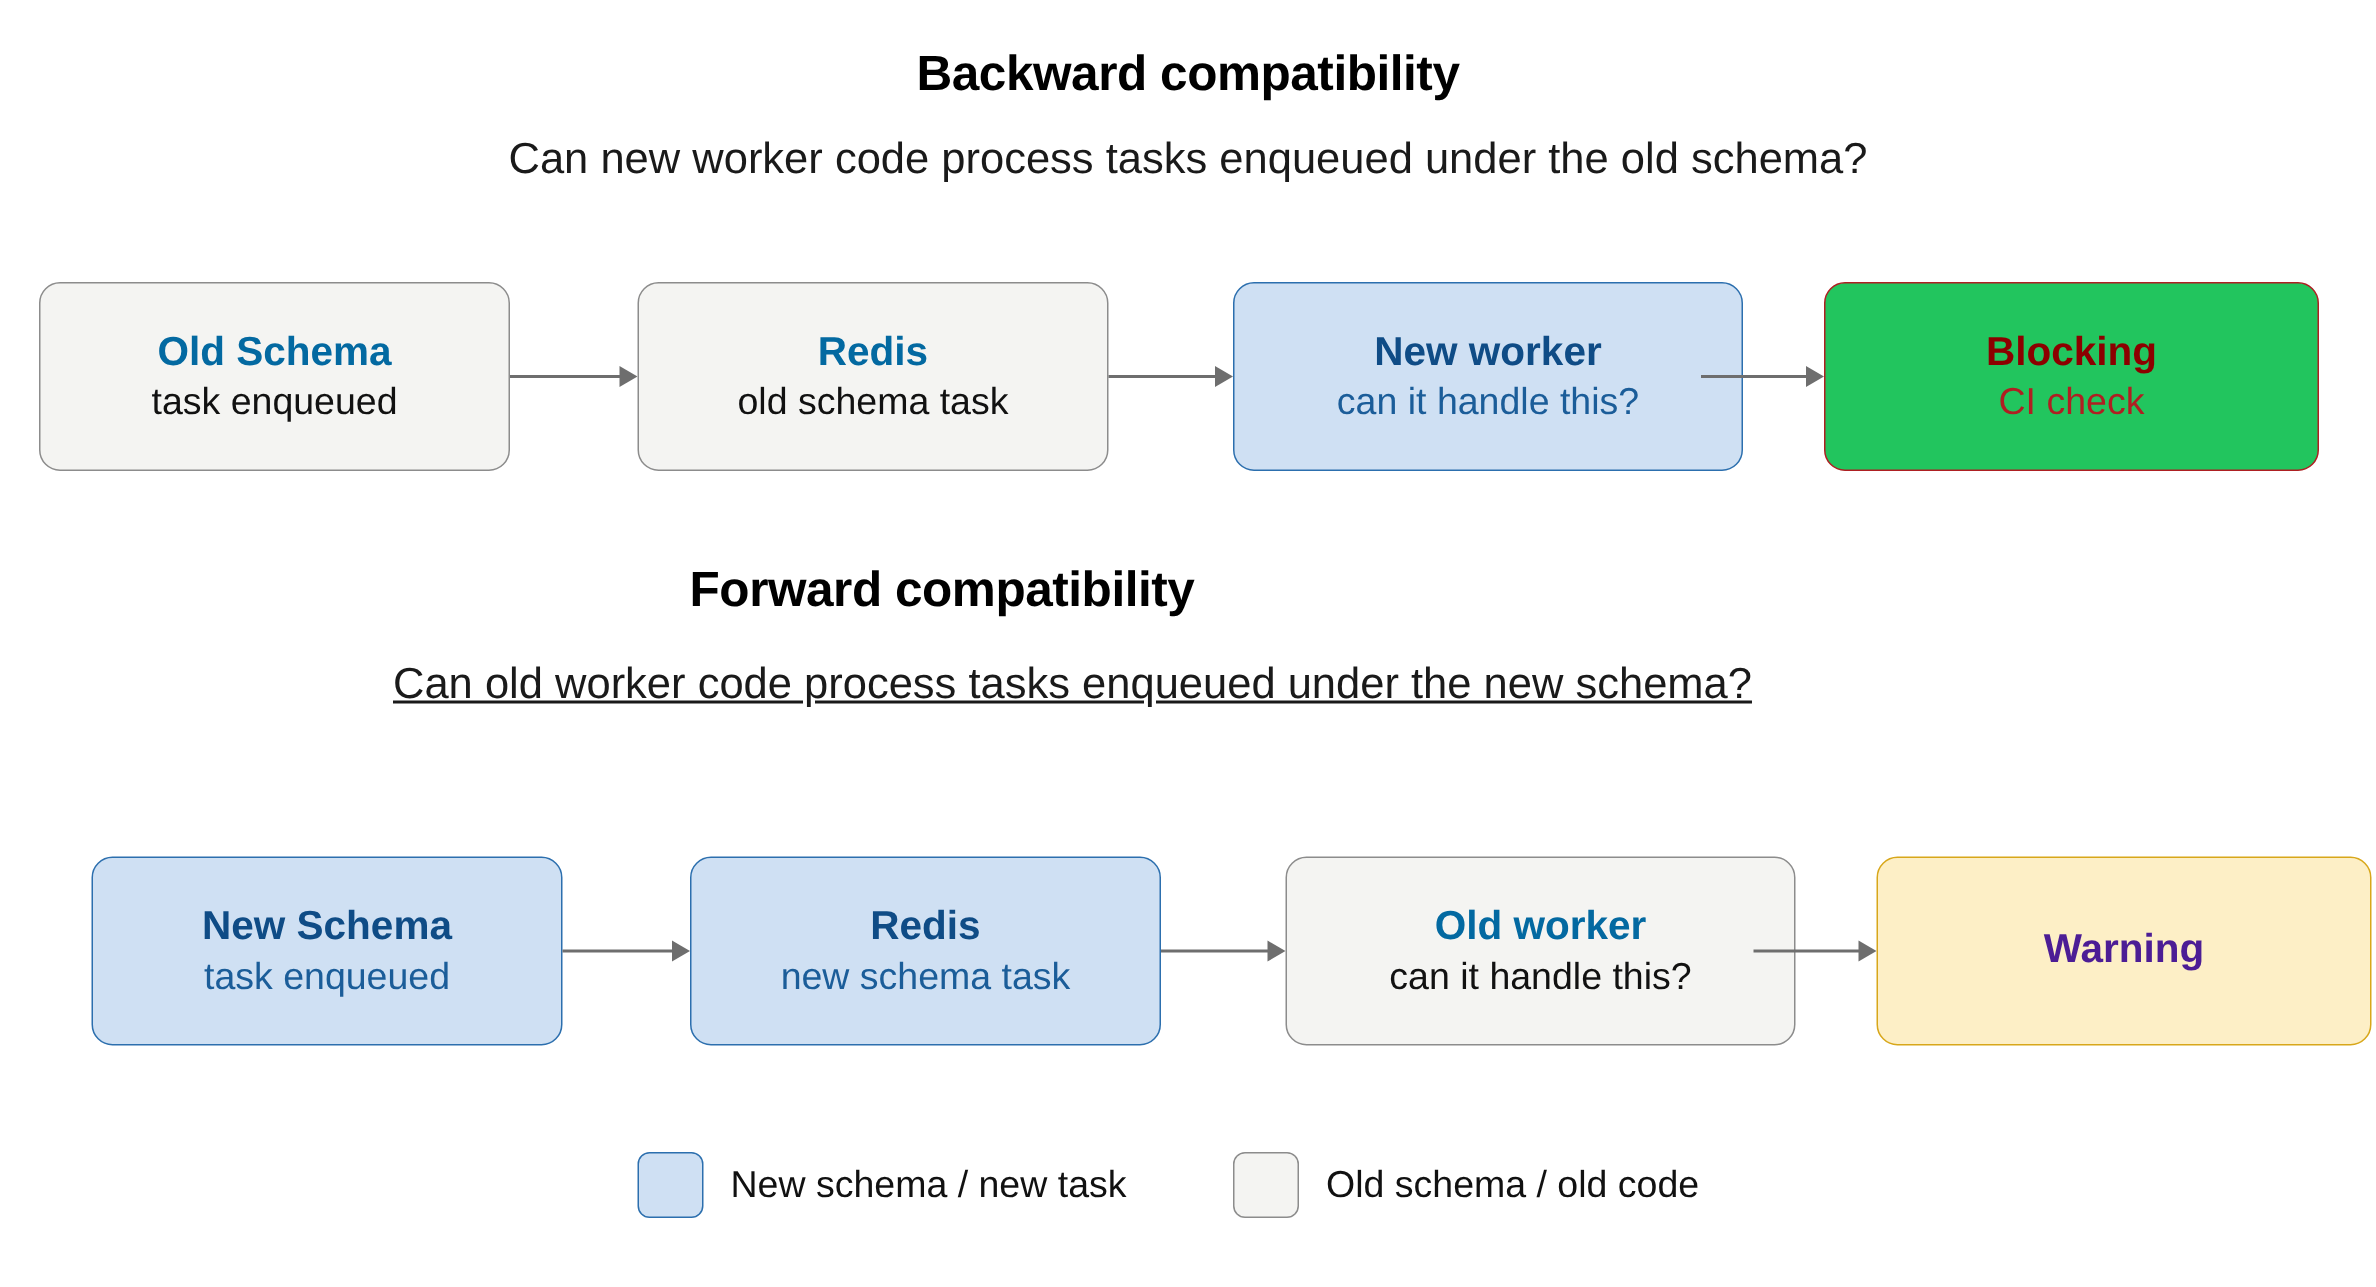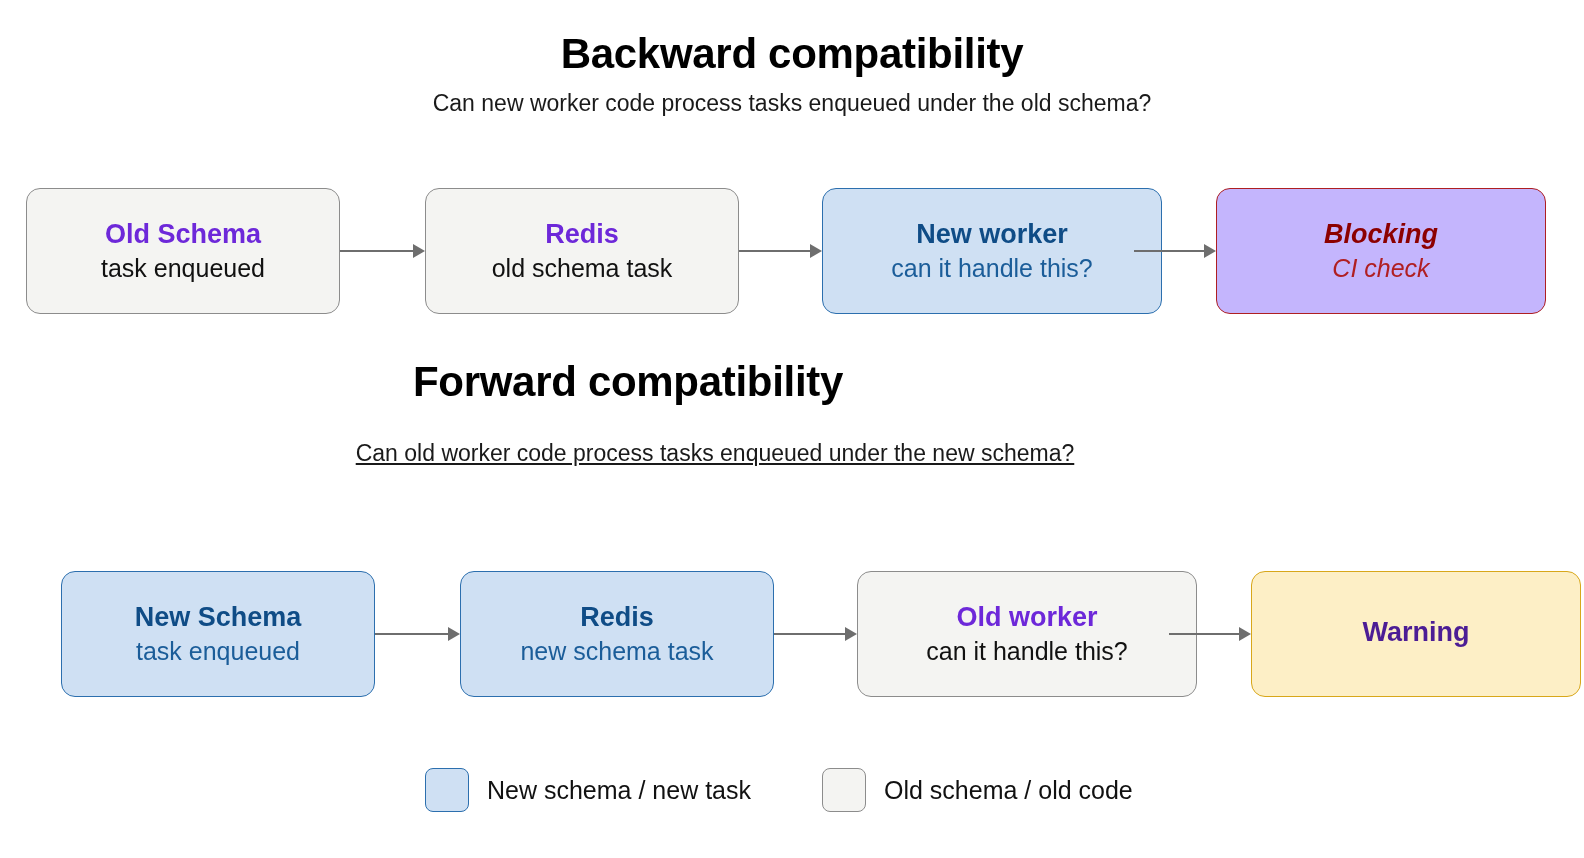--- a/index.html
+++ b/index.html
@@ -11,38 +11,38 @@
     height: 858px;
     background: #ffffff;
     font-family: "Liberation Sans", sans-serif;
     color: #111111;
     overflow: hidden;
     position: relative;
   }
 
   .section-title {
     text-align: center;
-    font-size: 42px;
+    font-size: 33px;
     font-weight: bold;
     letter-spacing: -0.3px;
     color: #000000;
   }
   .section-sub {
     text-align: center;
-    font-size: 23px;
+    font-size: 29px;
     font-weight: normal;
     color: #1a1a1a;
   }
 
   
   #backward-title   { position: absolute; left: 0; top: 30px;  width: 1584px; }
   #backward-sub     { position: absolute; left: 0; top: 90px;  width: 1584px; }
 
   
-  #forward-title    { position: absolute; left: 0; top: 358px; width: 1256px; }
+  #forward-title    { position: absolute; left: 0; top: 374px; width: 1256px; }
   #forward-sub      { position: absolute; left: 0; top: 440px; width: 1430px; text-decoration: underline; }
 
   
   .flow-row {
     position: absolute;
     left: 0;
     width: 1584px;
     height: 128px;
   }
   #row-backward { top: 188px; }
@@ -67,28 +67,28 @@
     font-weight: bold;
     margin-bottom: 3px;
   }
   .node .n-sub {
     font-size: 25px;
     font-weight: normal;
   }
 
   
   .node.v-grey   { background: #f4f4f2; border-color: #8c8c8c; }
-  .node.v-grey .n-title { color: #6d28d9; }
+  .node.v-grey .n-title { color: #0369a1; }
   .node.v-grey .n-sub   { color: #111111; }
 
   .node.v-blue   { background: #cfe0f3; border-color: #2c6fae; }
   .node.v-blue .n-title { color: #0f4c86; }
   .node.v-blue .n-sub   { color: #1b5d99; }
 
-  .node.v-red    { background: #c4b5fd; border-color: #ae1f22; font-style: italic; }
+  .node.v-red    { background: #22c55e; border-color: #ae1f22; }
   .node.v-red .n-title { color: #8c0000; }
   .node.v-red .n-sub   { color: #b01f22; }
 
   .node.v-yellow { background: #fdefc6; border-color: #d8a71a; }
   .node.v-yellow .n-title { color: #4c1d95; }
 
   
   .col-0 { left: 26px;   width: 314px; }
   .col-1 { left: 425px;  width: 314px; }
   .col-2 { left: 822px;  width: 340px; }

